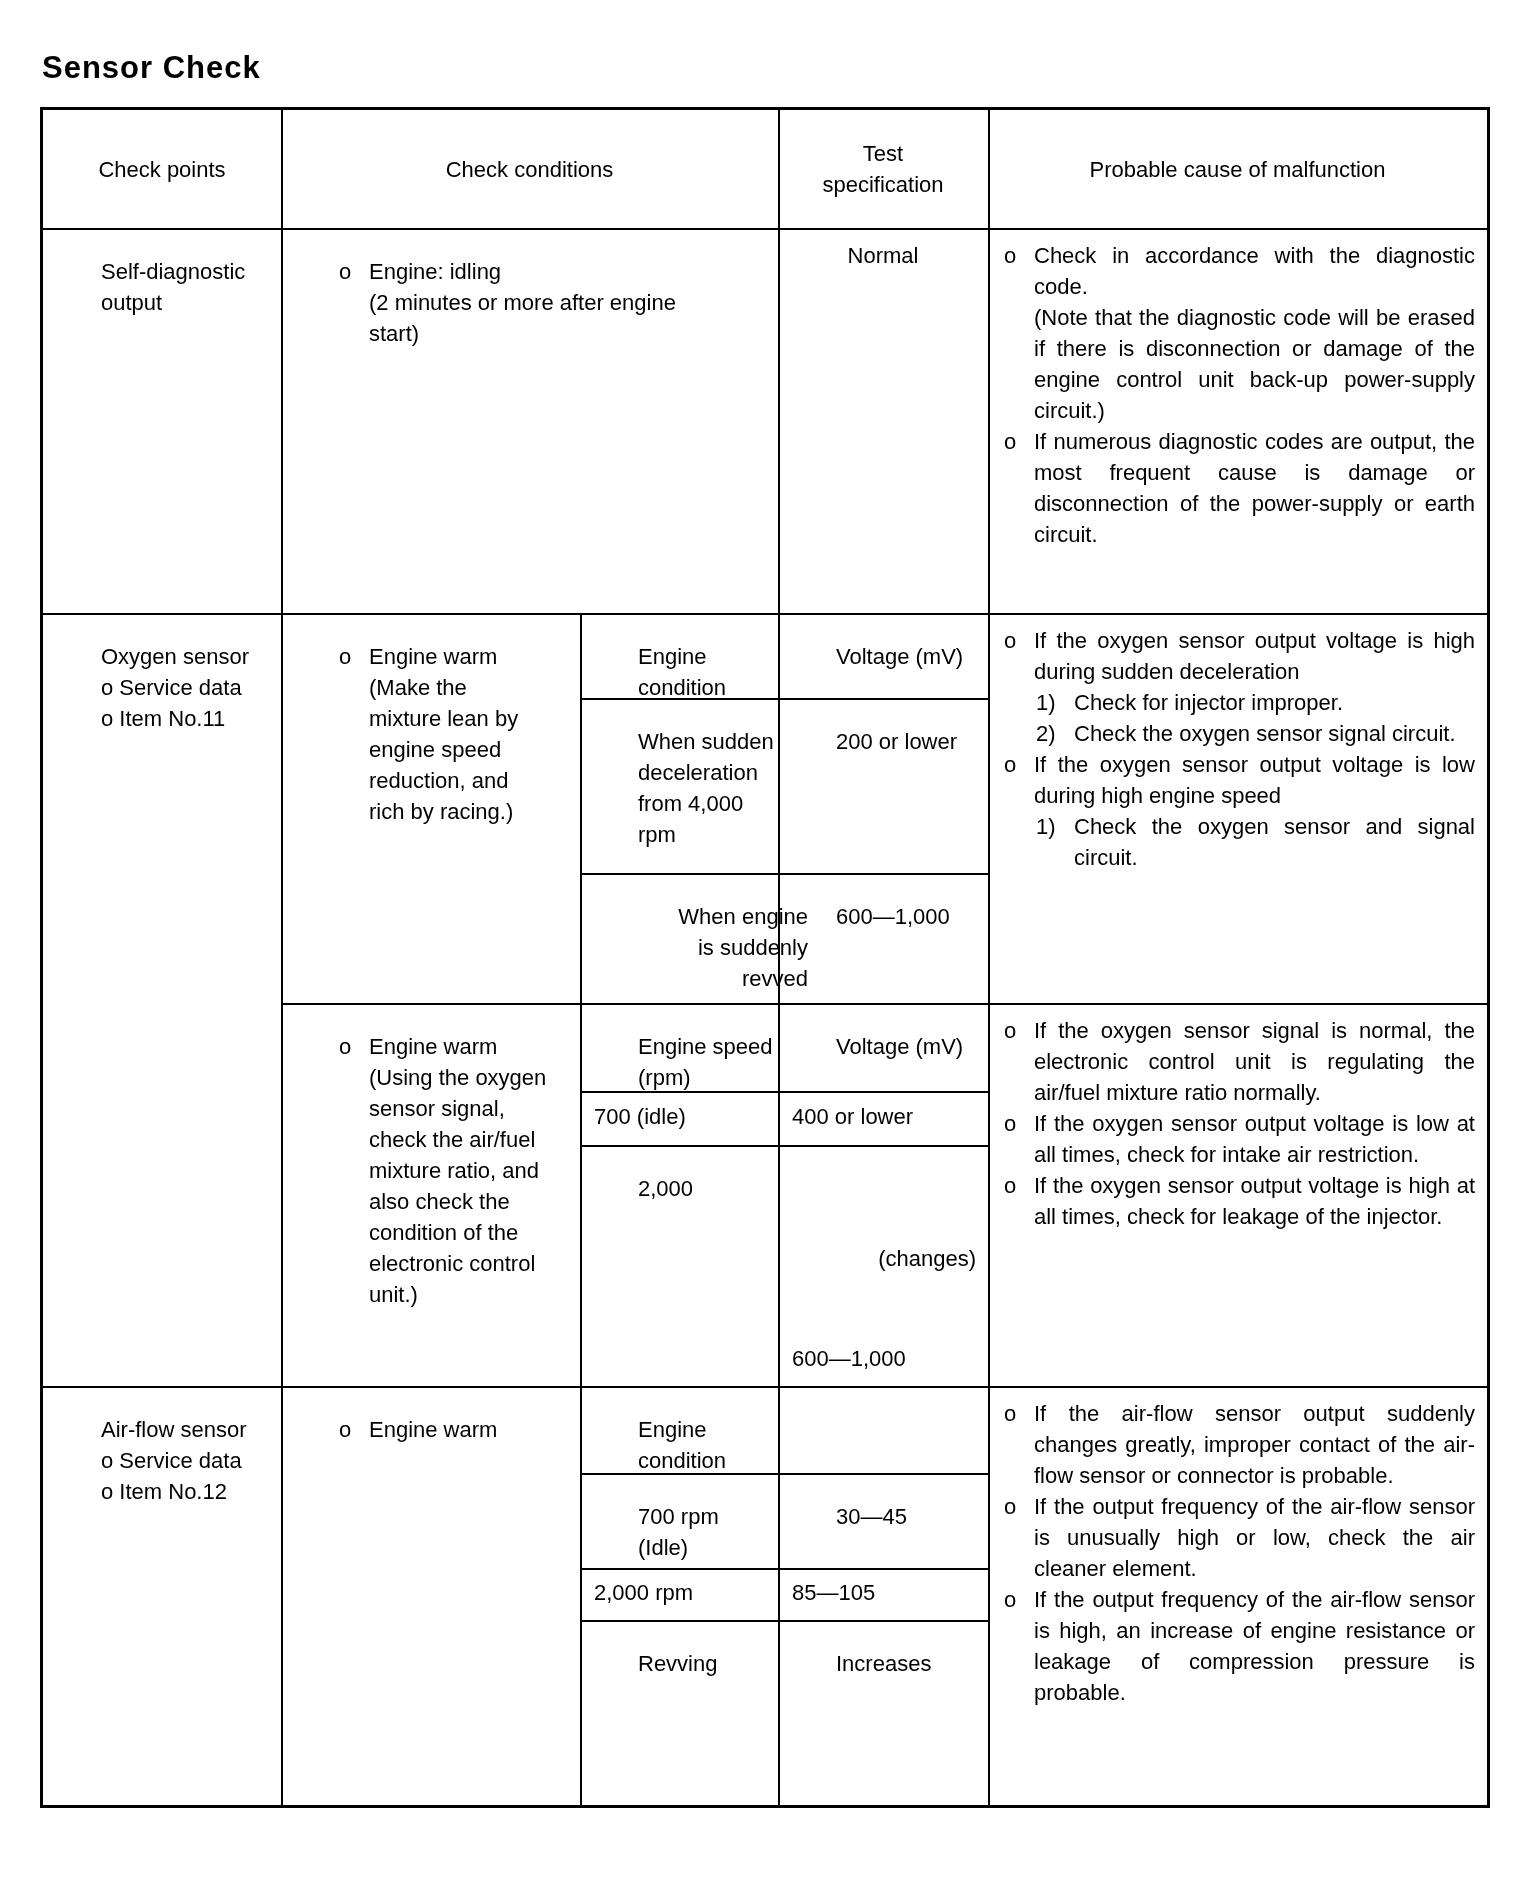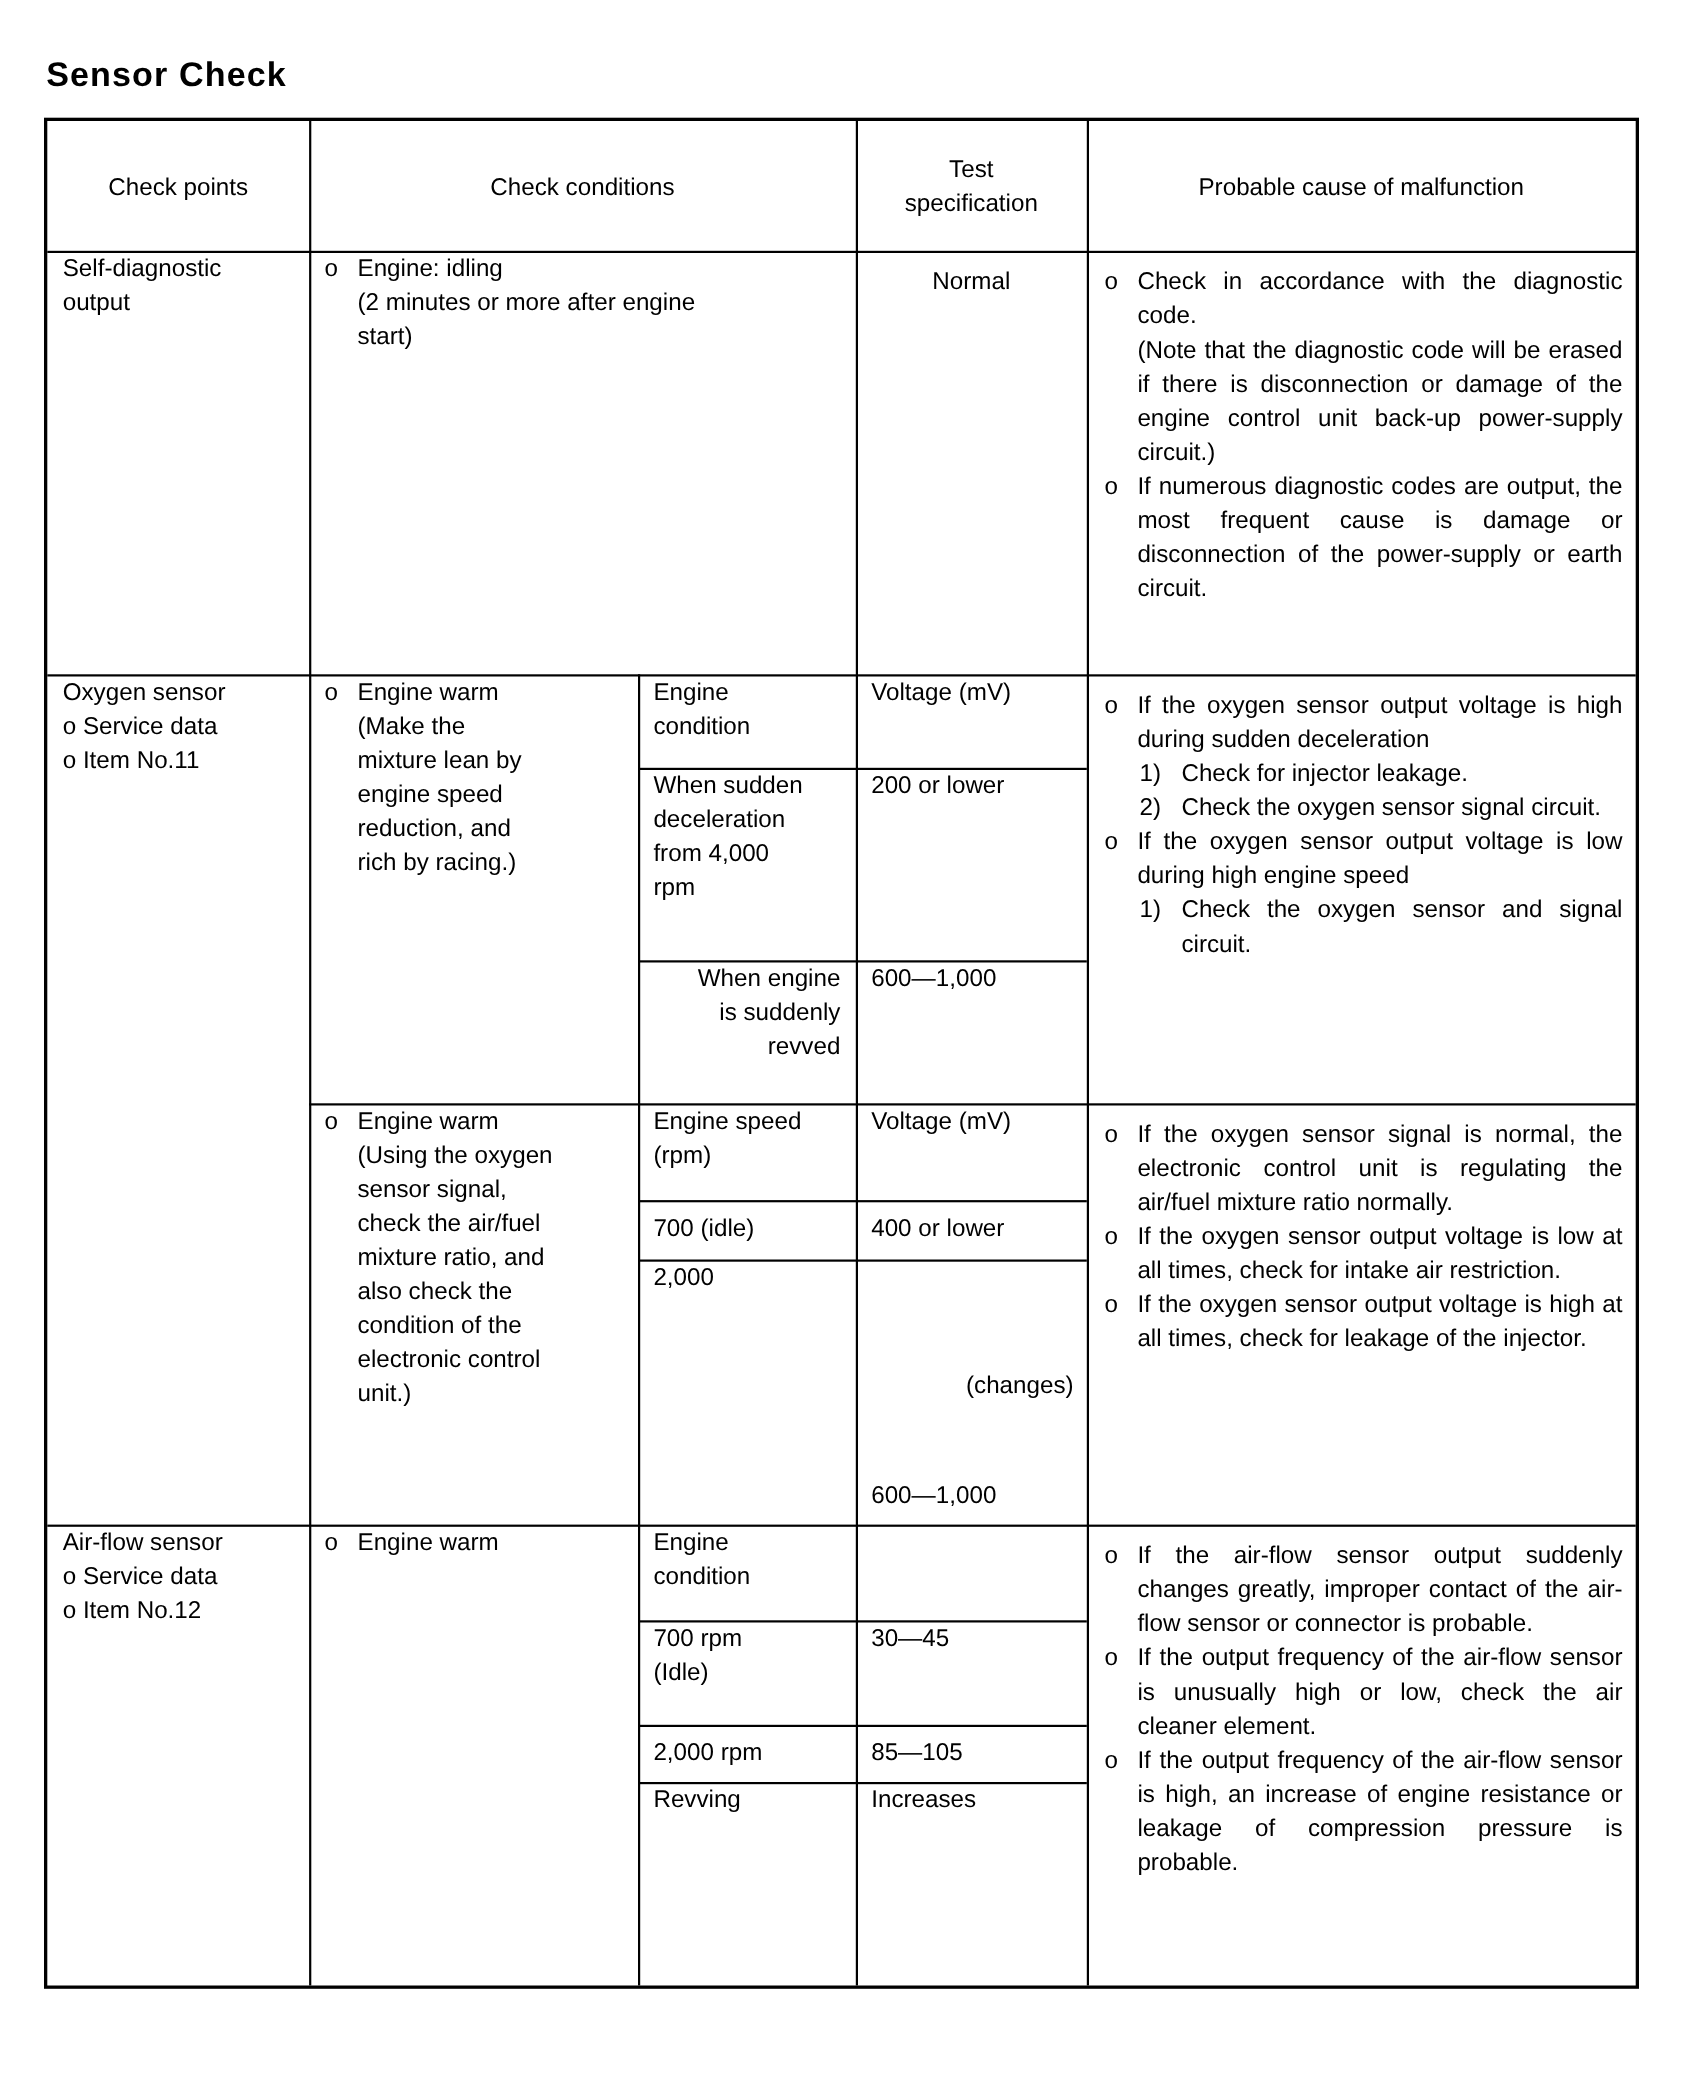--- a/index.html
+++ b/index.html
@@ -5,21 +5,21 @@
   html,body{margin:0;padding:0;background:#ffffff;}
   body{width:1530px;height:1894px;font-family:"Liberation Sans",sans-serif;color:#000;}
   .page{position:relative;width:1530px;height:1894px;background:#fff;overflow:hidden;}
   .title{position:absolute;left:42px;top:50px;font-size:31px;font-weight:bold;letter-spacing:1px;}
   .tbl{position:absolute;left:40px;top:107px;width:1450px;height:1701px;border:3px solid #000;box-sizing:border-box;}
   .ln{position:absolute;background:#000;}
   .vln{width:2px;}
   .hln{height:2px;}
   .cell{position:absolute;box-sizing:border-box;font-size:22px;line-height:31px;color:#000;}
   .center{display:flex;align-items:center;justify-content:center;text-align:center;}
-  .pad{padding:0 14px;}
+  .pad{padding:28px 14px;margin-left:44px;}
   .pre{white-space:pre-line;}
   .bullet{display:flex;}
   .mk{width:30px;flex-shrink:0;}
   .smk{width:38px;flex-shrink:0;}
   .bd{flex:1;min-width:0;}
   .just{text-align:justify;}
   .subitem{display:flex;margin-left:2px;}
   .spec-top{padding-top:12px;text-align:center;}
   .narrow{width:160px;}
   .relcell{position:relative;}
@@ -111,21 +111,21 @@
 is suddenly
 revved</div>
     <div class="cell pad" style="left:735px;top:763px;width:210px;height:130px;">600—1,000</div>
     <div class="cell" style="left:945px;top:503px;width:499px;height:390px;padding:12px 12px 12px 16px;">
       <div class="bullet">
         <span class="mk">o</span>
         <div class="bd">
           <div class="just">If the oxygen sensor output voltage is high during sudden deceleration</div>
           <div class="subitem">
             <span class="smk">1)</span>
-            <div class="bd just">Check for injector leakage.</div>
+            <div class="bd just">Check for injector improper.</div>
           </div>
           <div class="subitem">
             <span class="smk">2)</span>
             <div class="bd just">Check the oxygen sensor signal circuit.</div>
           </div>
         </div>
       </div>
       <div class="bullet">
         <span class="mk">o</span>
         <div class="bd">

